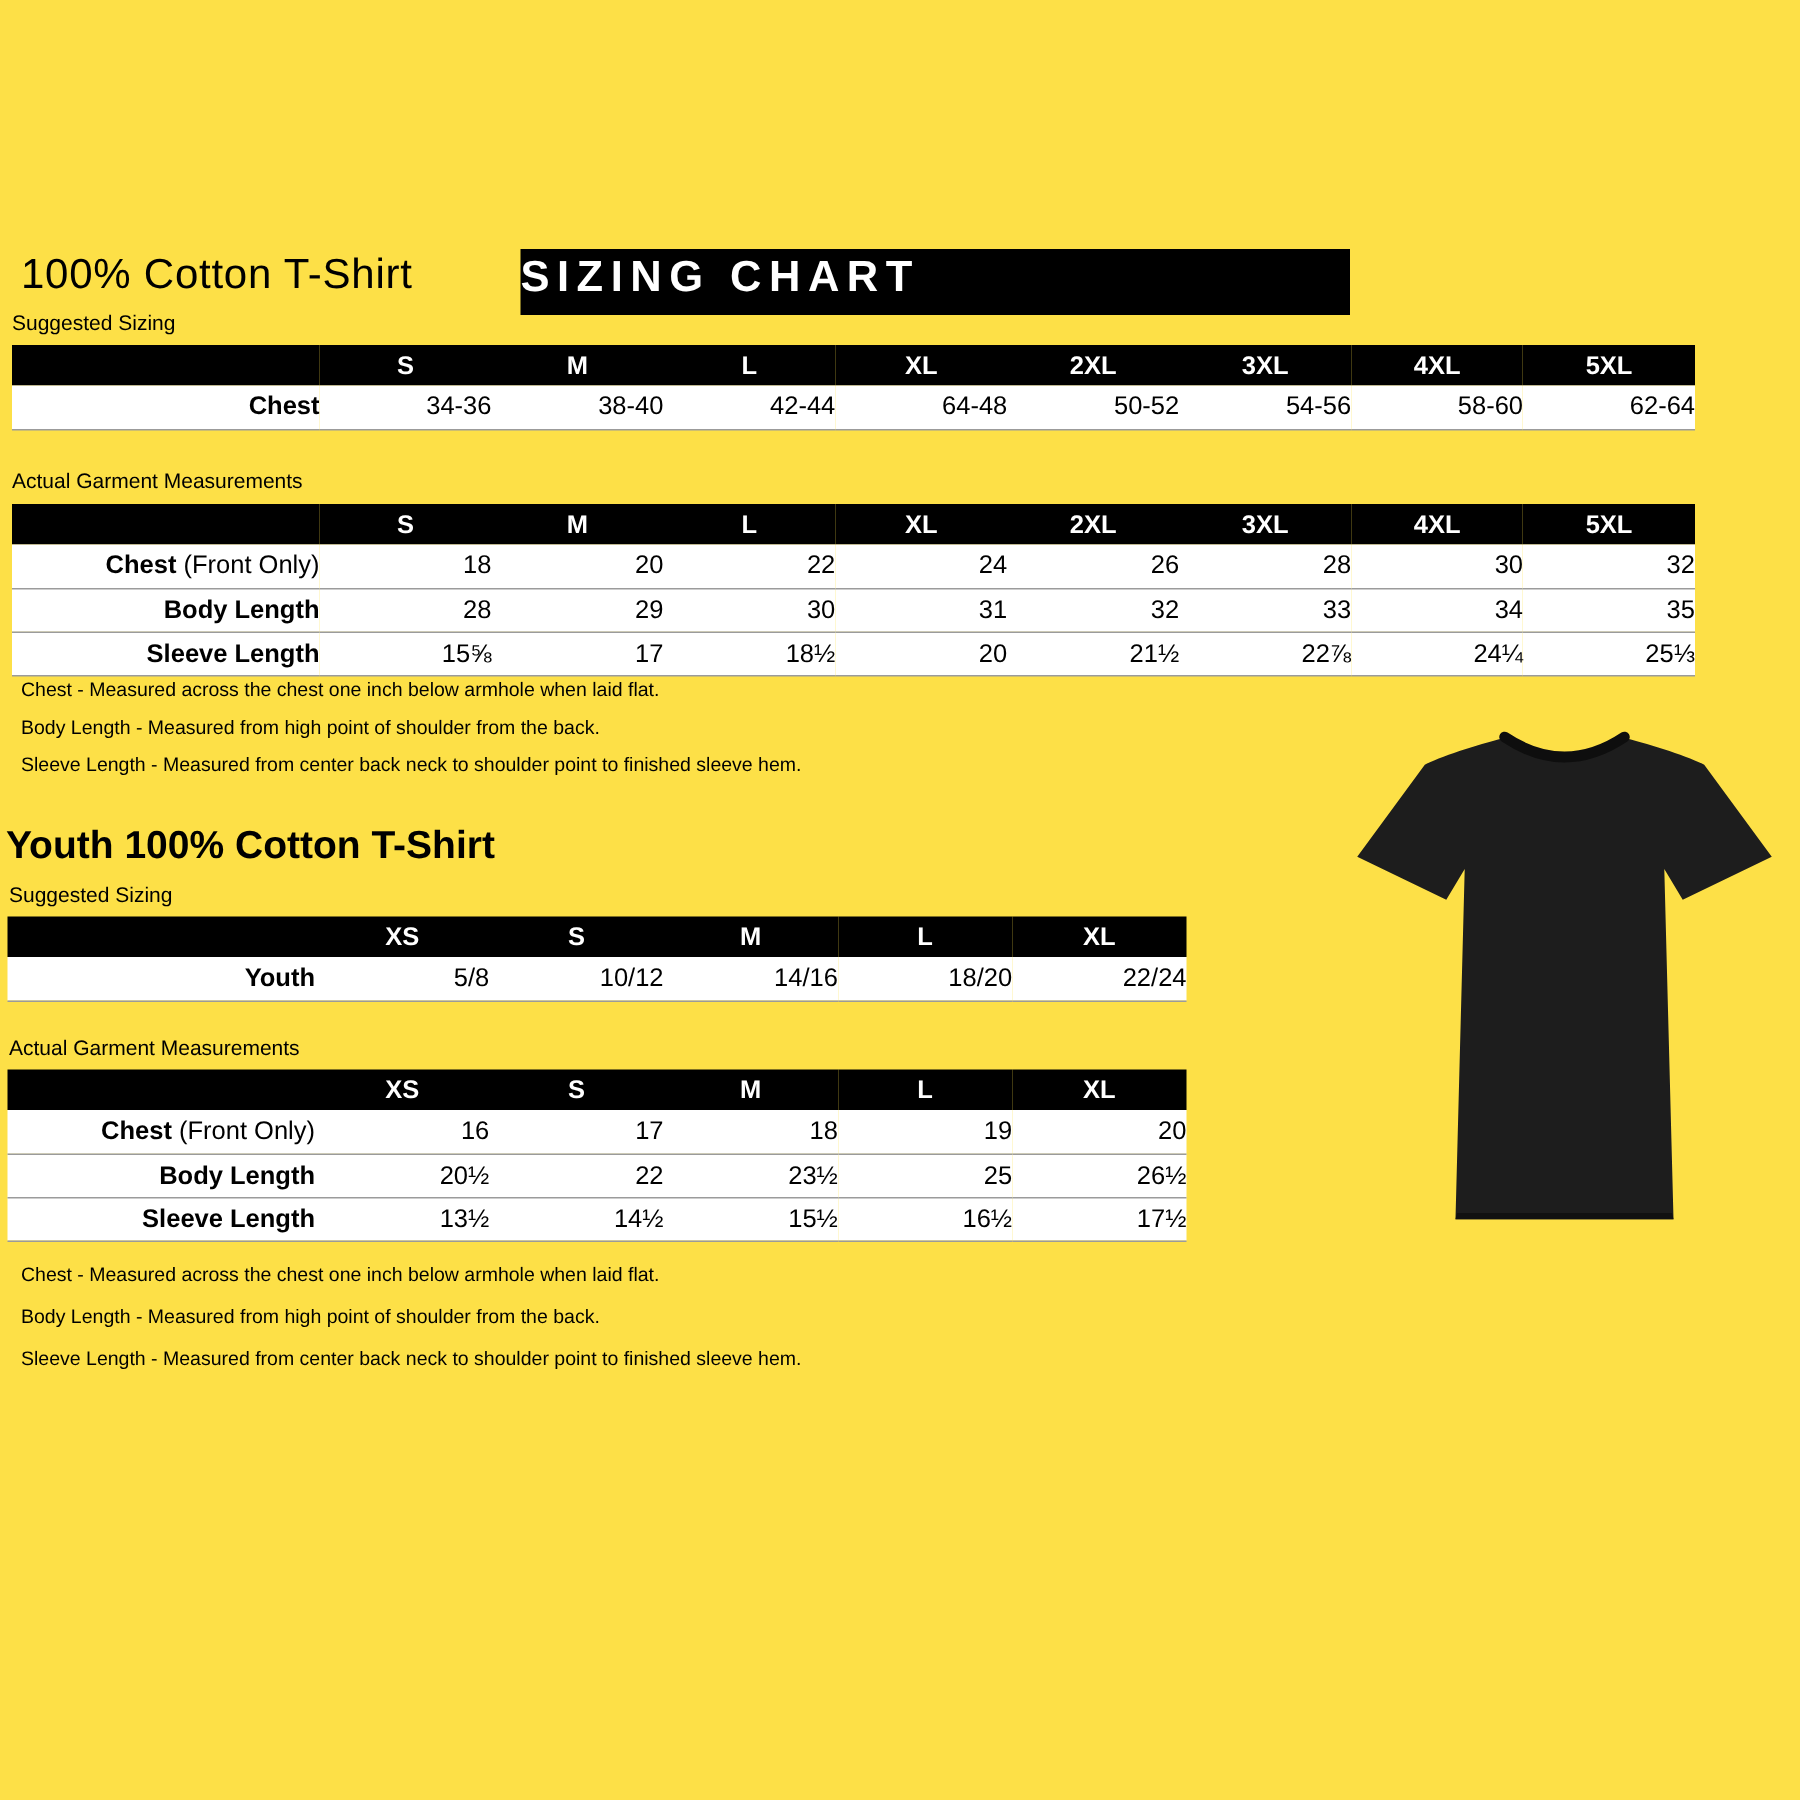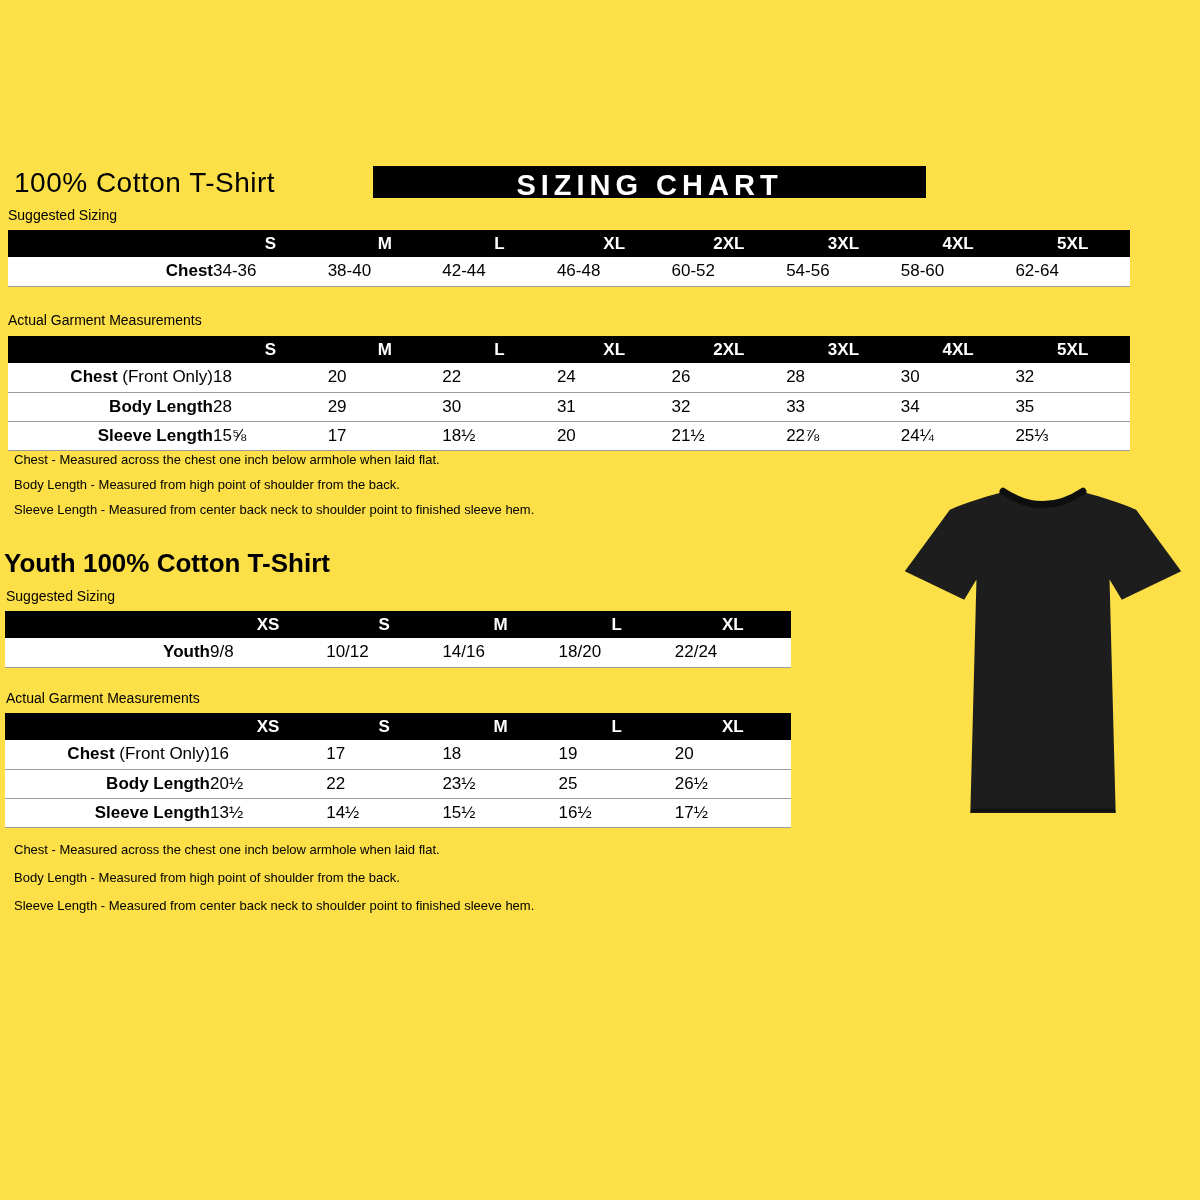--- a/index.html
+++ b/index.html
@@ -9,33 +9,33 @@
     font-family:"Liberation Sans", sans-serif;
     color:#000;
   }
   .page { position:relative; width:1200px; height:1200px; overflow:hidden; background:#fde047; }
   .abs { position:absolute; }
 
   .main-title { font-size:28px; font-weight:400; letter-spacing:0.5px; white-space:nowrap; }
   .banner {
     background:#000; color:#fff;
     font-size:29px; font-weight:700; letter-spacing:5px;
-    text-align:center; line-height:38px; height:32px;margin-left:26px;
+    text-align:left; line-height:38px; height:44px;
   }
   .section-label { font-size:14px; font-weight:400; }
   .youth-title { font-size:26px; font-weight:700; white-space:nowrap;text-align:center; }
 
   table.size-table { border-collapse:collapse; table-layout:fixed; }
   table.size-table thead th {
     background:#000; color:#fff;
     font-size:17px; font-weight:700;
     height:27px; text-align:center; vertical-align:middle;
   }
   table.size-table td {
-    font-size:17px; height:29px; text-align:left; vertical-align:middle;
+    font-size:17px; height:29px; text-align:right; vertical-align:middle;
     border-bottom:1px solid #9b9b9b; background:#fff;
   }
   table.size-table th:first-child,
   table.size-table td:first-child { width:205px; }
   table.size-table td.label-col { text-align:right; padding-left:10px; white-space:nowrap; }
   table.size-table td.label-col .row-label { font-weight:700; }
   table.size-table td.label-col .row-sublabel { font-weight:400; }
 
   .notes p { font-size:13px; margin-bottom:10px; white-space:nowrap; }
   .notes.youth-notes p { margin-bottom:13px; font-weight:500; }
@@ -64,22 +64,22 @@
           <th>4XL</th>
           <th>5XL</th>
         </tr>
       </thead>
       <tbody>
         <tr>
           <td class="label-col"><span class="row-label">Chest</span></td>
           <td>34-36</td>
           <td>38-40</td>
           <td>42-44</td>
-          <td>46-48</td>
-          <td>60-52</td>
+          <td>64-48</td>
+          <td>50-52</td>
           <td>54-56</td>
           <td>58-60</td>
           <td>62-64</td>
         </tr>
       </tbody>
     </table>
 
   <div class="abs section-label" style="left:8px; top:312px;">Actual Garment Measurements</div>
   <table class="abs size-table" style="left:8px; top:336px; width:1122px;">
       <thead>
@@ -148,21 +148,21 @@
           <th>XS</th>
           <th>S</th>
           <th>M</th>
           <th>L</th>
           <th>XL</th>
         </tr>
       </thead>
       <tbody>
         <tr>
           <td class="label-col"><span class="row-label">Youth</span></td>
-          <td>9/8</td>
+          <td>5/8</td>
           <td>10/12</td>
           <td>14/16</td>
           <td>18/20</td>
           <td>22/24</td>
         </tr>
       </tbody>
     </table>
 
   <div class="abs section-label" style="left:6px; top:690px;">Actual Garment Measurements</div>
   <table class="abs size-table" style="left:5px; top:713px; width:786px;">

